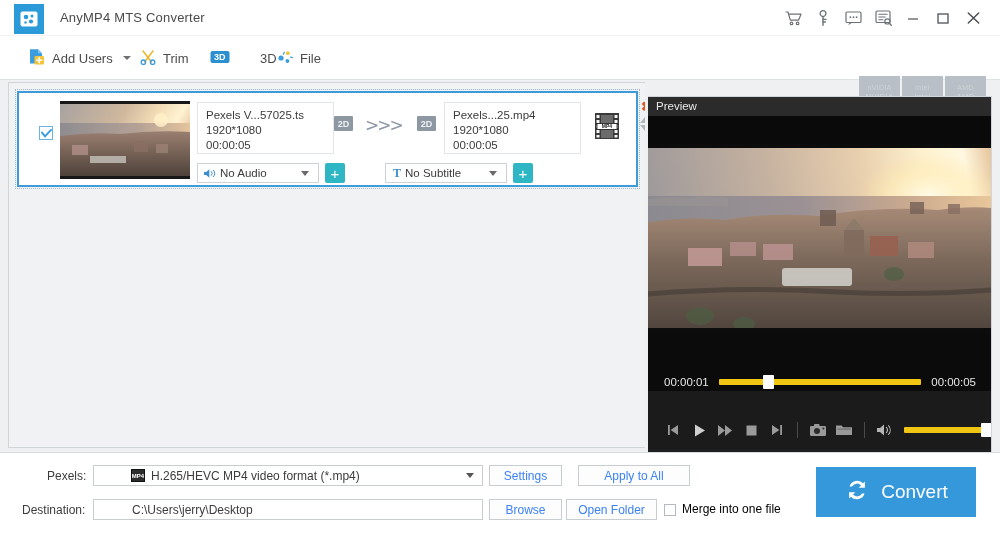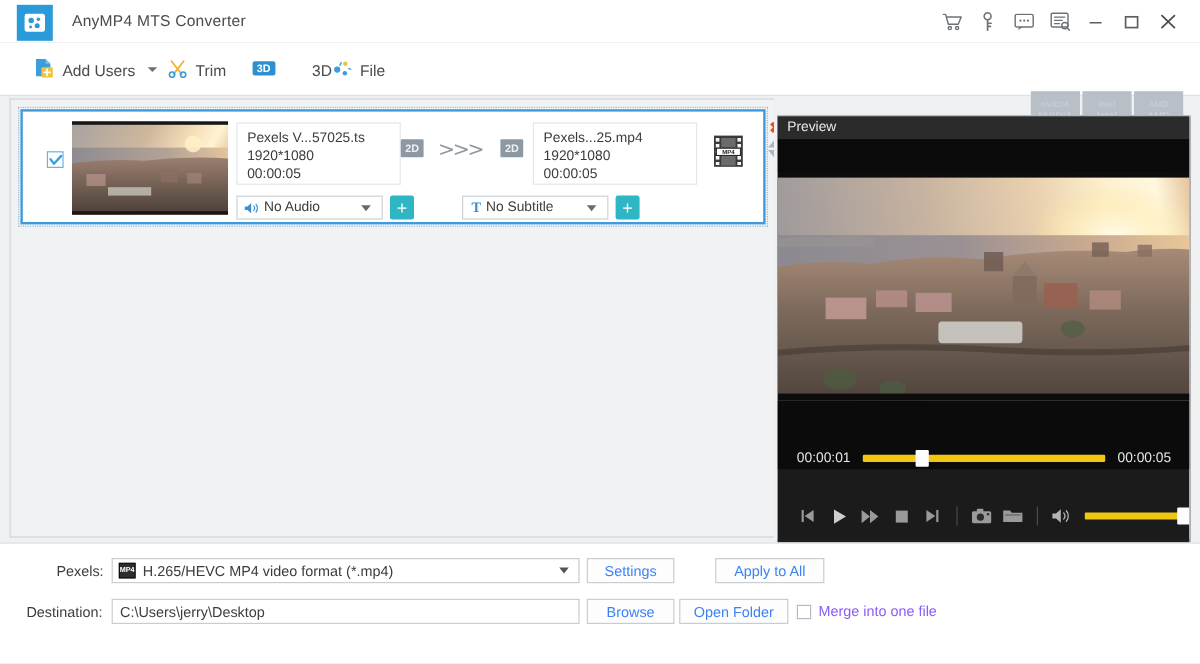--- a/index.html
+++ b/index.html
@@ -252,20 +252,21 @@
     position: absolute; font-size: 12px; color: #3c3c3c;
   }
   .lbl-profile { left: 47px; top: 469px; }
   .lbl-dest    { left: 22px; top: 503px; }
   .inp {
     position: absolute; height: 21px;
     background: #fff; border: 1px solid #c8cdd2;
     font-size: 12px; color: #3c3c3c;
     display: flex; align-items: center;
     cursor: text;
+    padding-left: 32px;
   }
   .inp-profile { left: 93px; top: 465px; width: 390px; }
   .inp-dest    { left: 93px; top: 499px; width: 390px; }
   .inp-text { padding-left: 6px; }
   .mp4-ico {
     width: 14px; height: 13px; margin-left: 5px; flex: 0 0 auto;
     background: #2d2d2d; color: #fff;
     font-size: 6px; font-weight: bold;
     display: flex; align-items: center; justify-content: center;
     border: 1px solid #111;
@@ -275,27 +276,27 @@
     width:0;height:0;border-left:4px solid transparent;border-right:4px solid transparent;border-top:5px solid #555;
   }
   .btn {
     position: absolute; height: 21px;
     background: #fdfdfd; border: 1px solid #c8cdd2;
     font-size: 12px; color: #3b82f6;
     display: flex; align-items: center; justify-content: center;
     cursor: pointer;
   }
   .btn-settings { left: 489px; top: 465px; width: 73px; }
-  .btn-applyall { left: 596px; top: 465px; width: 91px; }
+  .btn-applyall { left: 578px; top: 465px; width: 112px; }
   .btn-browse   { left: 489px; top: 499px; width: 73px; }
   .btn-openfold { left: 566px; top: 499px; width: 91px; }
   .merge-wrap {
     position: absolute; left: 664px; top: 502px;
     display: flex; align-items: flex-end; gap: 6px;
-    font-size: 12px; color: #8b5cf6; cursor: pointer;
+    font-size: 12px; color: #000000; cursor: pointer;
   }
   .merge-box {
     width: 12px; height: 12px;
     background: #fff; border: 1px solid #b4bac0;
   }
   .convert-btn {
     position: absolute; left: 816px; top: 467px;
     width: 160px; height: 50px;
     background: #3498db;
     display: flex; align-items: center; justify-content: center; gap: 11px;
@@ -691,14 +692,23 @@
     <span class="inp-text">C:\Users\jerry\Desktop</span>
   </div>
   <div class="btn btn-browse">Browse</div>
   <div class="btn btn-openfold">Open Folder</div>
 
   <div class="merge-wrap">
     <span class="merge-box"></span>
     <span>Merge into one file</span>
   </div>
 
+  <div class="convert-btn">
+    <span>
+      <svg width="26" height="26" viewBox="0 0 26 26">
+        <path d="M5.5 9.5a8 8 0 0113.6-3.2l1.8-1.8v6.2h-6.2l2.3-2.3A5.6 5.6 0 008 9.5z" fill="#ffffff"></path>
+        <path d="M20.5 16.5a8 8 0 01-13.6 3.2l-1.8 1.8v-6.2h6.2l-2.3 2.3a5.6 5.6 0 009-1.1z" fill="#ffffff"></path>
+      </svg>
+    </span>
+    <span>Convert</span>
+  </div>
 
 </div>
 
 </body></html>

